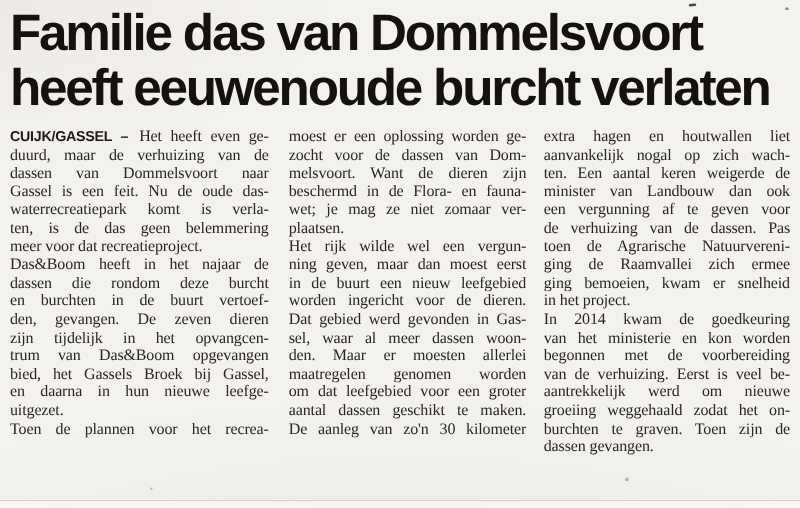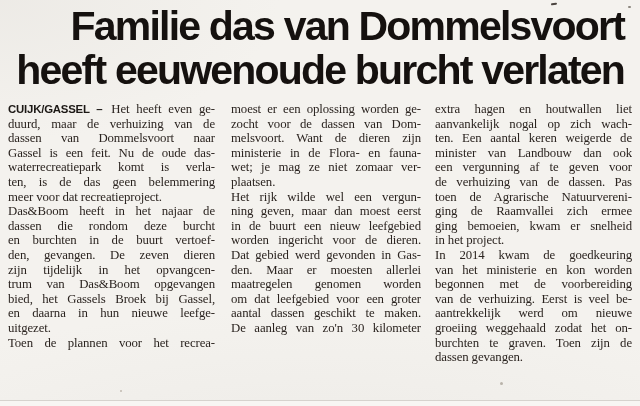--- a/index.html
+++ b/index.html
@@ -19,21 +19,20 @@
   }
   .headline {
     padding: 4px 16px 0 8px;
     font-family: "Liberation Sans", sans-serif;
     font-weight: bold;
     font-size: 41px;
     line-height: 44px;
     letter-spacing: -1.8px;
     color: var(--headline_ink, #15110f);
     white-space: nowrap;
-    text-align: right;
   }
   .cols {
     display: flex;
     margin-top: 10px;
     padding-left: 8px;
   }
   .col { flex: none; }
   .col-1 { width: 207px; }
   .col-2 { width: 190px; margin-left: 16px; }
   .col-3 { width: 197px; margin-left: 14px; }
@@ -102,28 +101,29 @@
         <div class="line">trum van Das&amp;Boom opgevangen</div>
         <div class="line">bied, het Gassels Broek bij Gassel,</div>
         <div class="line">en daarna in hun nieuwe leefge-</div>
         <div class="line para-end">uitgezet.</div>
         <div class="line">Toen de plannen voor het recrea-</div>
       </div>
     <div class="col col-2">
         <div class="line">moest er een oplossing worden ge-</div>
         <div class="line">zocht voor de dassen van Dom-</div>
         <div class="line">melsvoort. Want de dieren zijn</div>
-        <div class="line">ministerie in de Flora- en fauna-</div>
+        <div class="line">beschermd in de Flora- en fauna-</div>
         <div class="line">wet; je mag ze niet zomaar ver-</div>
         <div class="line para-end">plaatsen.</div>
         <div class="line">Het rijk wilde wel een vergun-</div>
         <div class="line">ning geven, maar dan moest eerst</div>
         <div class="line">in de buurt een nieuw leefgebied</div>
         <div class="line">worden ingericht voor de dieren.</div>
         <div class="line">Dat gebied werd gevonden in Gas-</div>
+        <div class="line">sel, waar al meer dassen woon-</div>
         <div class="line">den. Maar er moesten allerlei</div>
         <div class="line">maatregelen genomen worden</div>
         <div class="line">om dat leefgebied voor een groter</div>
         <div class="line">aantal dassen geschikt te maken.</div>
         <div class="line">De aanleg van zo'n 30 kilometer</div>
       </div>
     <div class="col col-3">
         <div class="line">extra hagen en houtwallen liet</div>
         <div class="line">aanvankelijk nogal op zich wach-</div>
         <div class="line">ten. Een aantal keren weigerde de</div>

